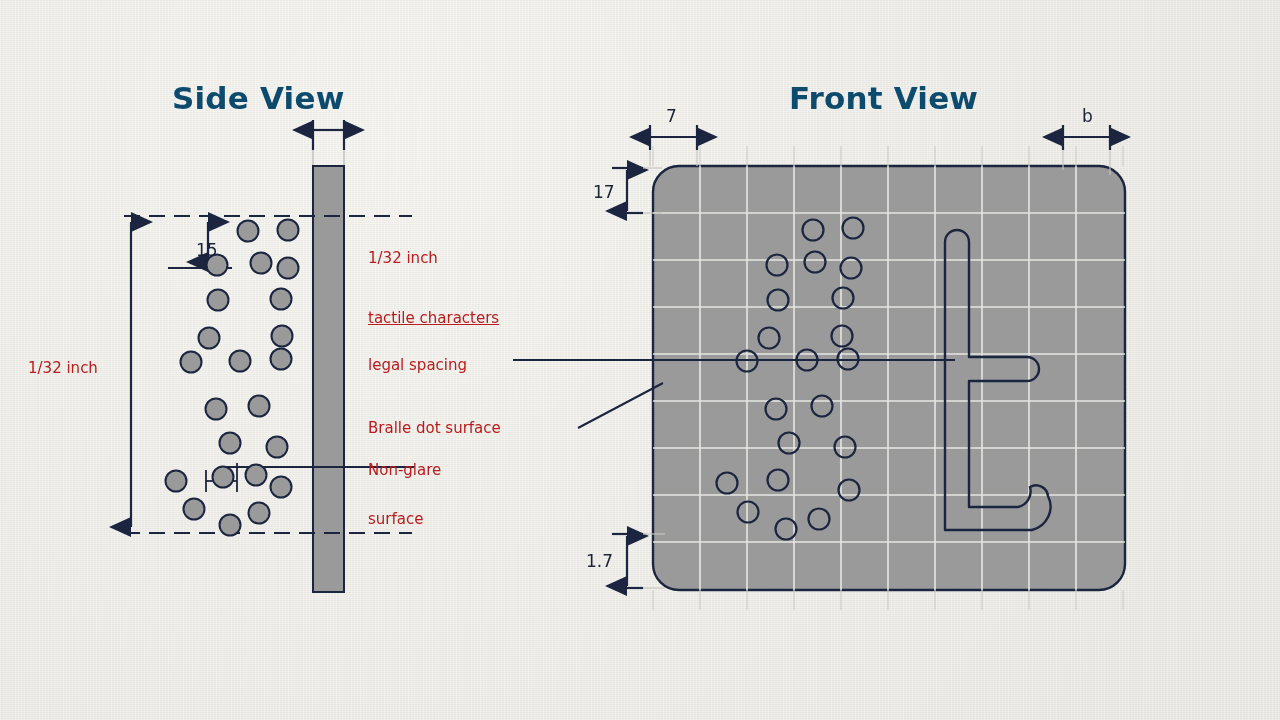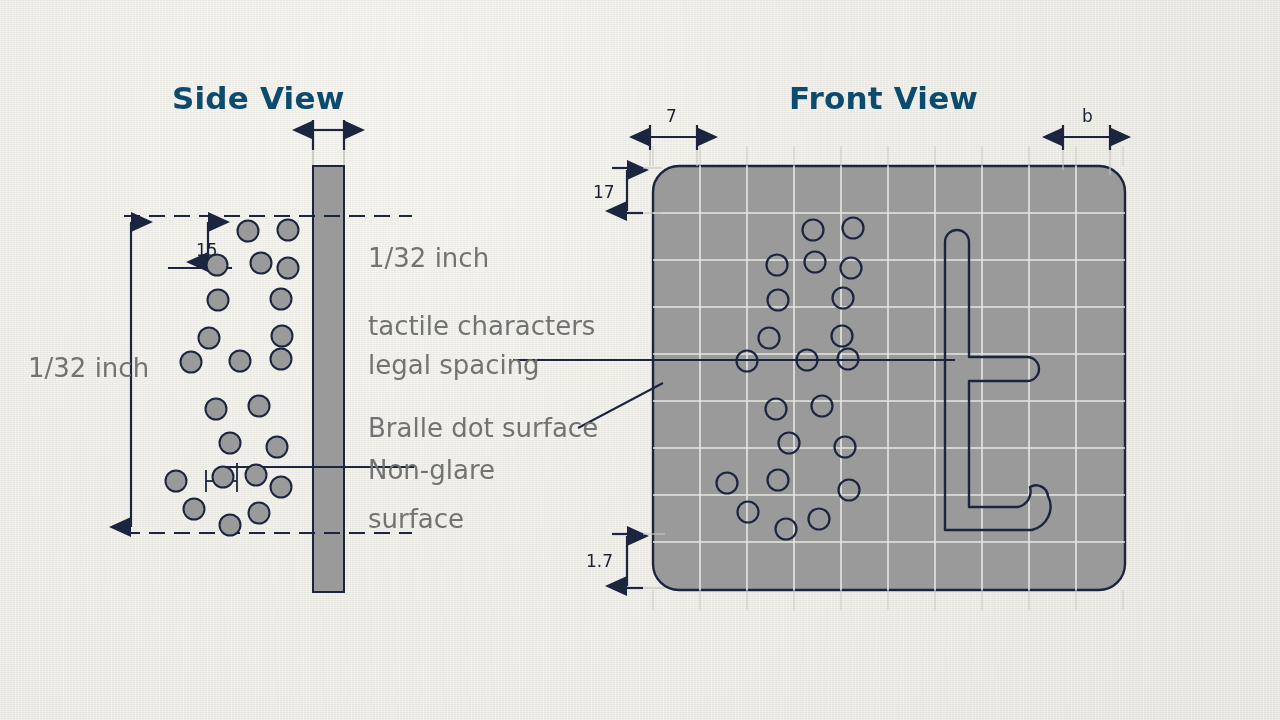--- a/index.html
+++ b/index.html
@@ -26,22 +26,22 @@
     font-family:"DejaVu Sans", sans-serif;
     font-weight:bold;
     font-size:31px;
     color:#0c4a6e;
     letter-spacing:0.2px;
     white-space:nowrap;
   }
   .note{
     position:absolute;
     font-family:"DejaVu Sans", sans-serif;
-    font-size:26px;
-    color:#737373;
+    font-size:15px;
+    color:#b91c1c;
     white-space:nowrap;
     line-height:28px;
   }
   .dimlabel{
     position:absolute;
     font-family:"DejaVu Sans", sans-serif;
     font-size:17px;
     color:#1a2336;
     white-space:nowrap;
   }
@@ -264,19 +264,19 @@
 
   <div class="dimlabel" style="left:148px;top:240px;margin-left:48px;">15</div>
   <div class="note" style="left:28px;top:354px;">1/32 inch</div>
 
   <div class="dimlabel" style="left:666px;top:106px;">7</div>
   <div class="dimlabel" style="left:1082px;top:106px;">b</div>
   <div class="dimlabel" style="left:593px;top:182px;">17</div>
   <div class="dimlabel" style="left:586px;top:551px;">1.7</div>
 
   <div class="note" style="left:368px;top:244px;">1/32 inch</div>
-  <div class="note" style="left:368px;top:312px;">tactile characters</div>
+  <div class="note" style="left:368px;top:304px;text-decoration:underline;">tactile characters</div>
   <div class="note" style="left:368px;top:351px;">legal spacing</div>
   <div class="note" style="left:368px;top:414px;">Bralle dot surface</div>
   <div class="note" style="left:368px;top:456px;">Non-glare</div>
   <div class="note" style="left:368px;top:505px;text-align:center;">surface</div>
 
 </div>
 
 </body></html>

